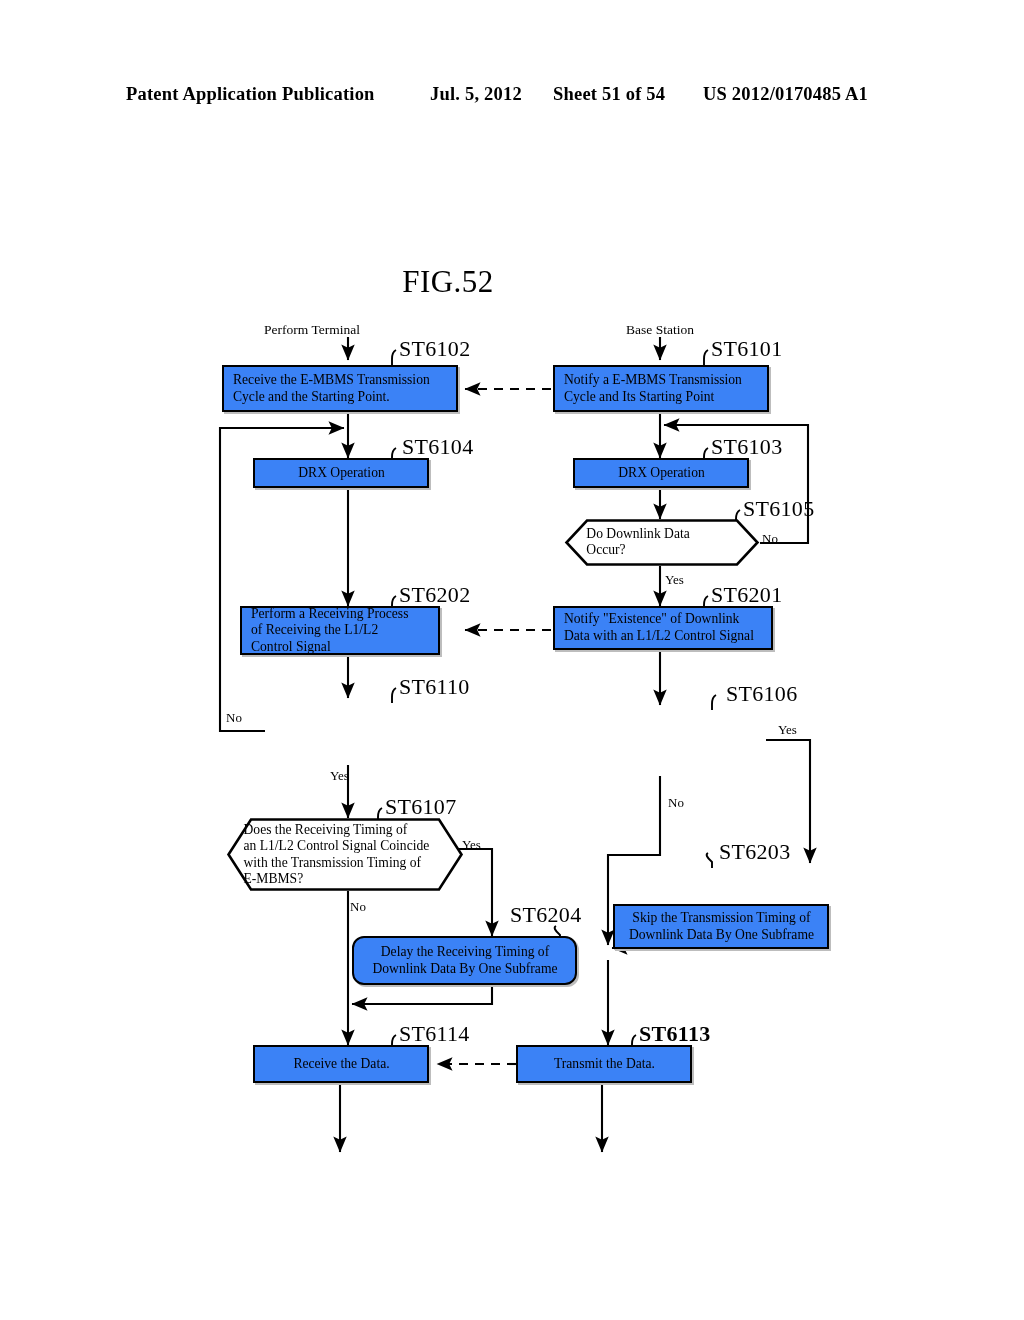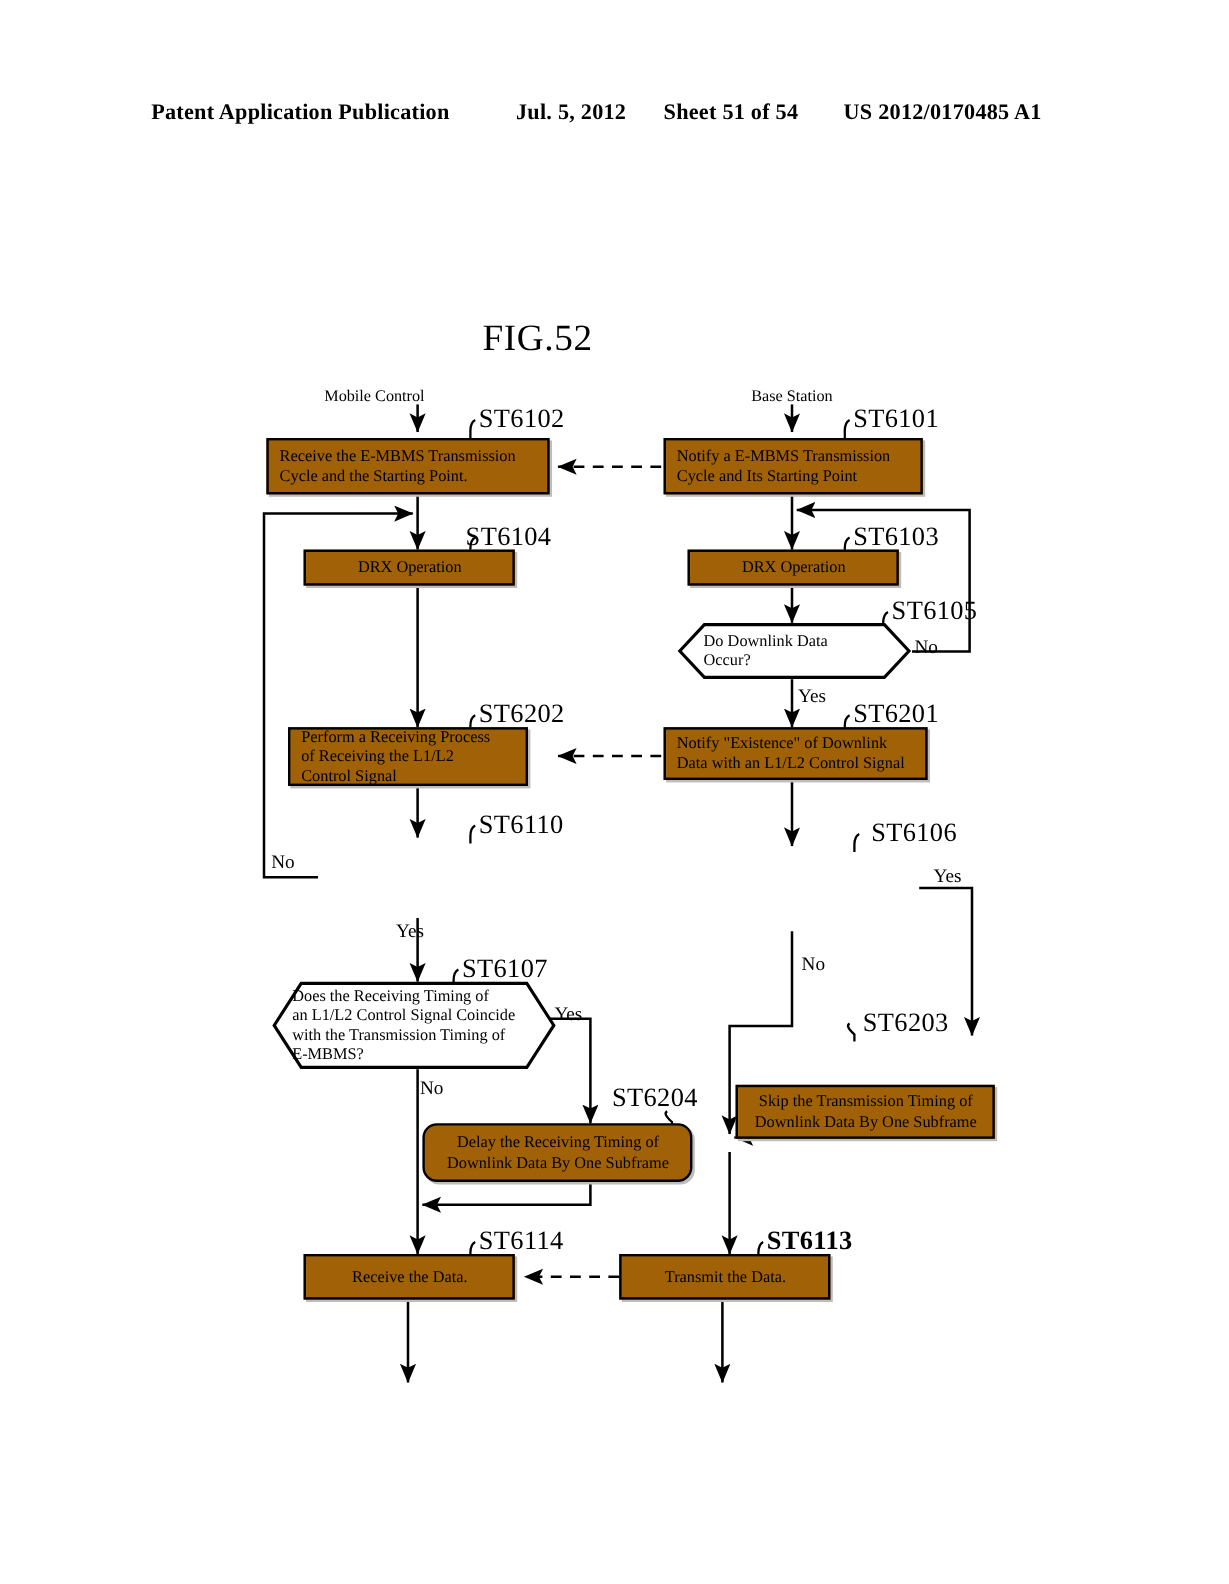--- a/index.html
+++ b/index.html
@@ -64,21 +64,21 @@
     position: absolute;
     font-size: 13.5px;
     white-space: nowrap;
     text-align: center;
   }
 
   
   .node {
     position: absolute;
     box-sizing: border-box;
-    background: #a16207;
+    background: #3b82f6;
   }
   .box {
     border: 2.2px solid #000;
     box-shadow: 2px 2px 0 0 #bdbdbd;
     display: flex;
     align-items: center;
     padding: 4px 8px 4px 9px;
   }
   .box .txt {
     font-size: 13.6px;
@@ -108,39 +108,39 @@
   .stlabel {
     position: absolute;
     font-size: 22px;
     letter-spacing: .3px;
     white-space: nowrap;
   }
 
   
   .elabel {
     position: absolute;
-    font-size: 16px;
+    font-size: 13px;
     white-space: nowrap;
   }
 </style>
 </head>
 <body>
 
 <div id="page">
 
   <div class="hdr">
     <span class="h-pub">Patent Application Publication</span>
     <span class="h-date">Jul. 5, 2012</span>
     <span class="h-sheet">Sheet 51 of 54</span>
     <span class="h-num">US 2012/0170485 A1</span>
   </div>
 
   <div class="fig-title">FIG.52</div>
 
-  <div class="lane-cap" style="left:232px; top:322px; width:160px;">Mobile Control</div>
+  <div class="lane-cap" style="left:232px; top:322px; width:160px;">Perform Terminal</div>
   <div class="lane-cap" style="left:580px; top:322px; width:160px;">Base Station</div>
 
   <svg id="wires" viewBox="0 0 1024 1320" width="1024" height="1320">
     <defs>
       <marker id="ah" markerWidth="9" markerHeight="9" refX="7.4" refY="3.2" orient="auto" markerUnits="strokeWidth">
         <path d="M0,0 L7.6,3.2 L0,6.4 L1.6,3.2 z" fill="#000"></path>
       </marker>
     </defs>
     <g stroke="#000" stroke-width="2.1" fill="none" marker-end="url(#ah)">
 
@@ -217,21 +217,21 @@
 
   <div class="node box" style="left:553px; top:365px; width:216px; height:47px;">
     <div class="txt">Notify a E-MBMS Transmission
 Cycle and Its Starting Point</div>
   </div>
   <div class="stlabel" style="left:711px; top:336px;">ST6101</div>
 
   <div class="node box ctr" style="left:253px; top:458px; width:176px; height:30px;">
     <div class="txt">DRX Operation</div>
   </div>
-  <div class="stlabel" style="left:388px; top:434px;">ST6104</div>
+  <div class="stlabel" style="left:402px; top:434px;">ST6104</div>
 
   <div class="node box ctr" style="left:573px; top:458px; width:176px; height:30px;">
     <div class="txt">DRX Operation</div>
   </div>
   <div class="stlabel" style="left:711px; top:434px;">ST6103</div>
 
   <div class="hex" style="left:565px; top:519px; width:194px; height:47px;">
     <svg width="194" height="47" viewBox="0 0 194 47" preserveAspectRatio="none">
       <polygon points="22,1.5 172,1.5 192.5,23.5 172,45.5 22,45.5 1.5,23.5" fill="#fff" stroke="#000" stroke-width="2.6"></polygon>
     </svg>

